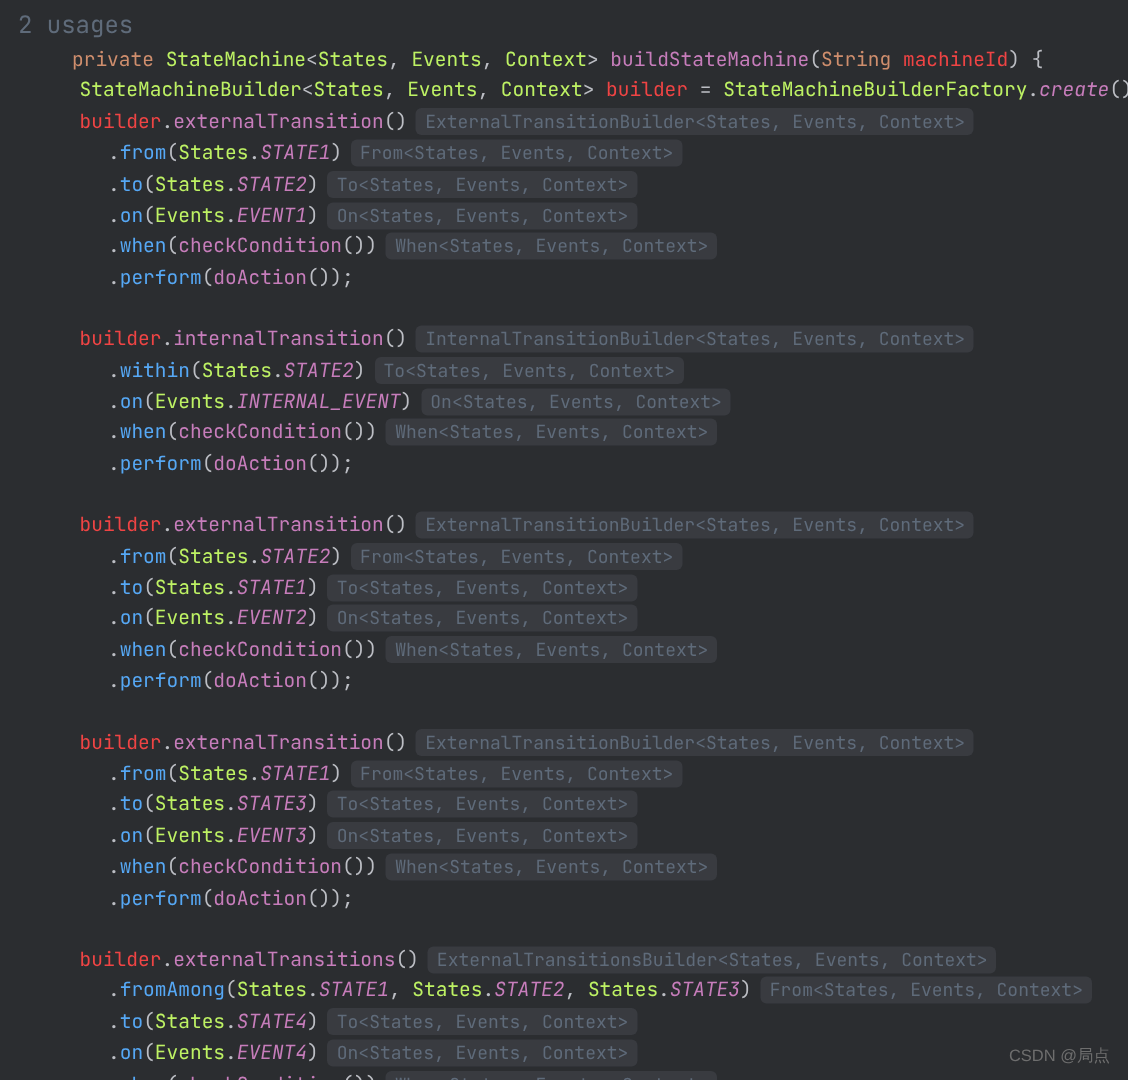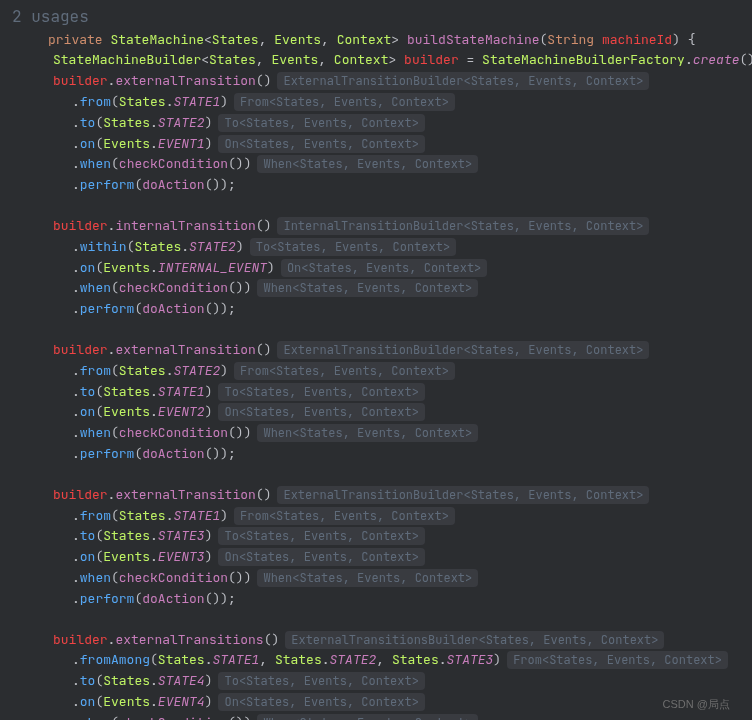--- a/index.html
+++ b/index.html
@@ -32,21 +32,21 @@
     border-radius: 4px;
     padding: 1px 6px;
     margin-left: 6px;
     font-size: 12px;
     margin-top: 42px;
   }
   .usages { color: #5f6b7a; font-size: 16px; padding-left: 12px; }
   .watermark {
     position: absolute;
     bottom: 6px;
-    right: 22px;
+    right: 12px;
     color: #6e6e6e;
     font-size: 11px;
     font-family: sans-serif;
   }
   .blank { height: 20px; }
 </style>
 </head>
 <body>
 
 <div class="usages">2 usages</div>

